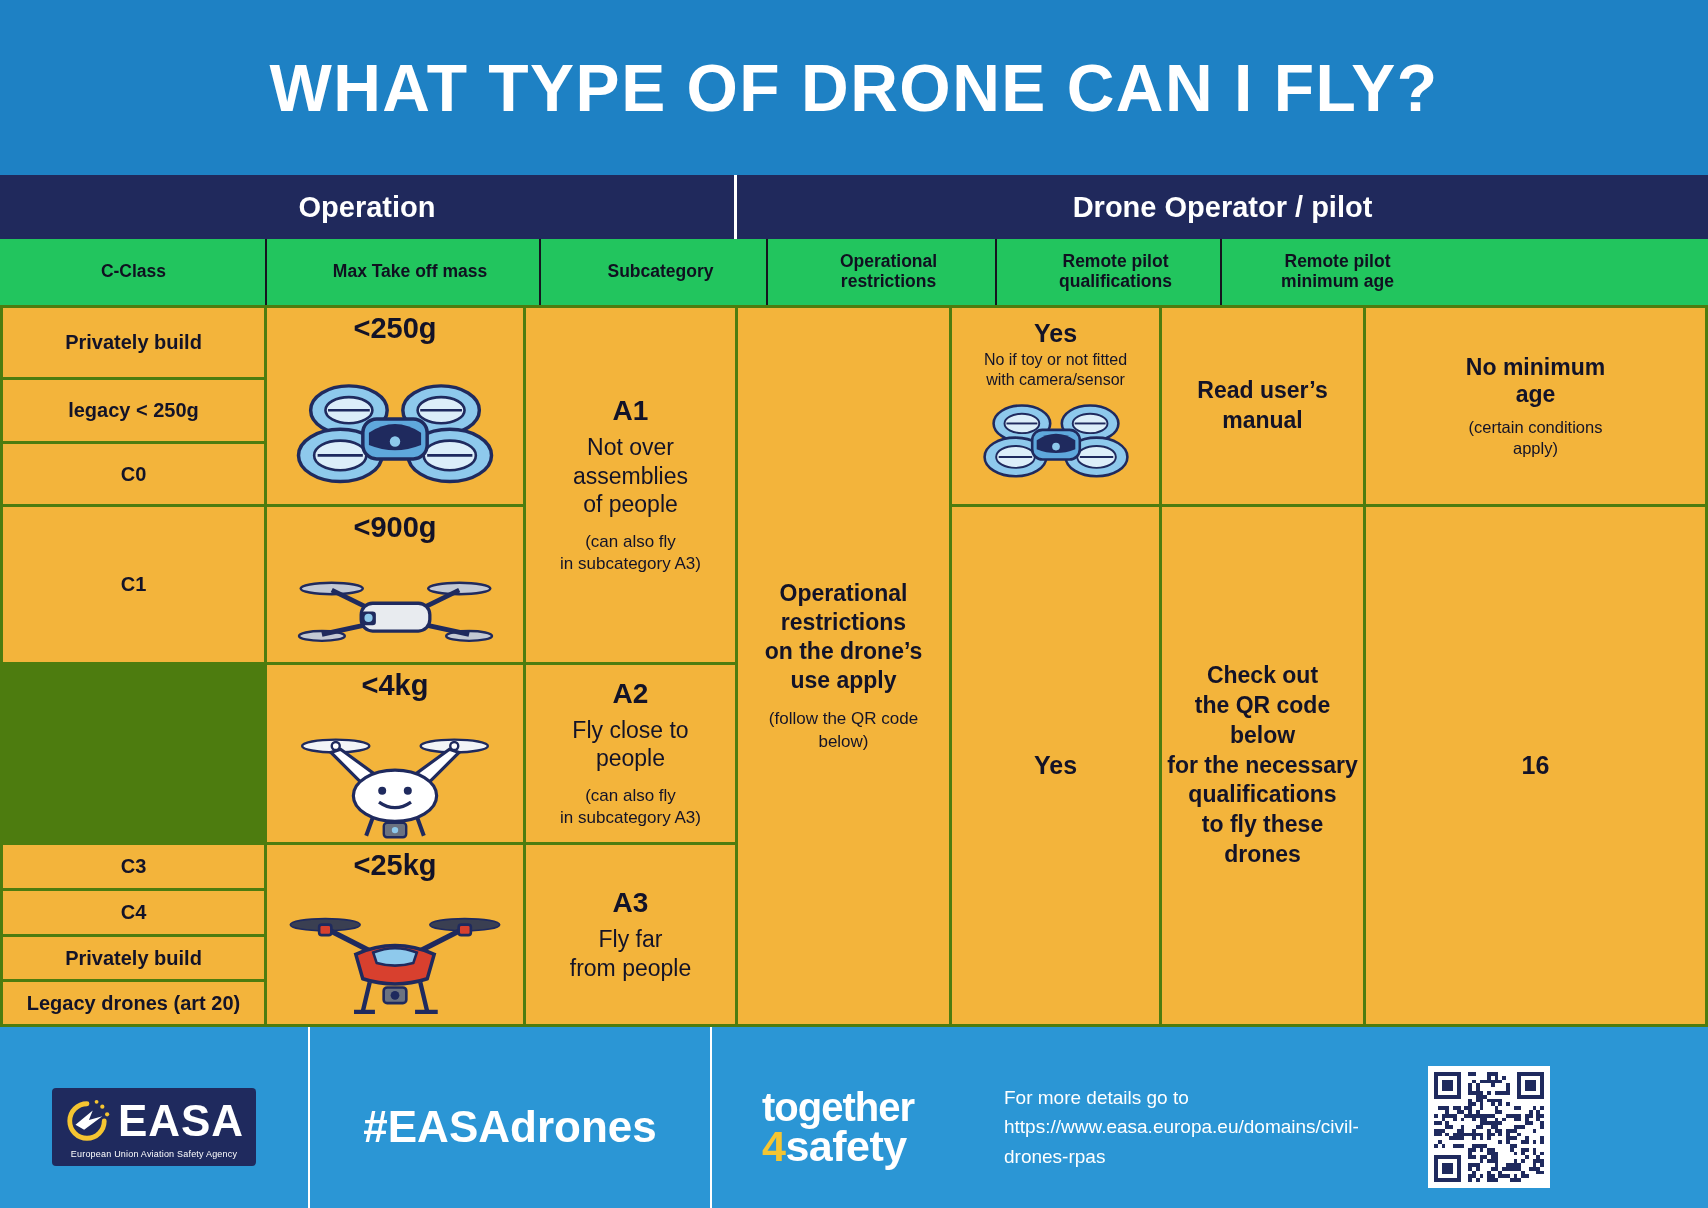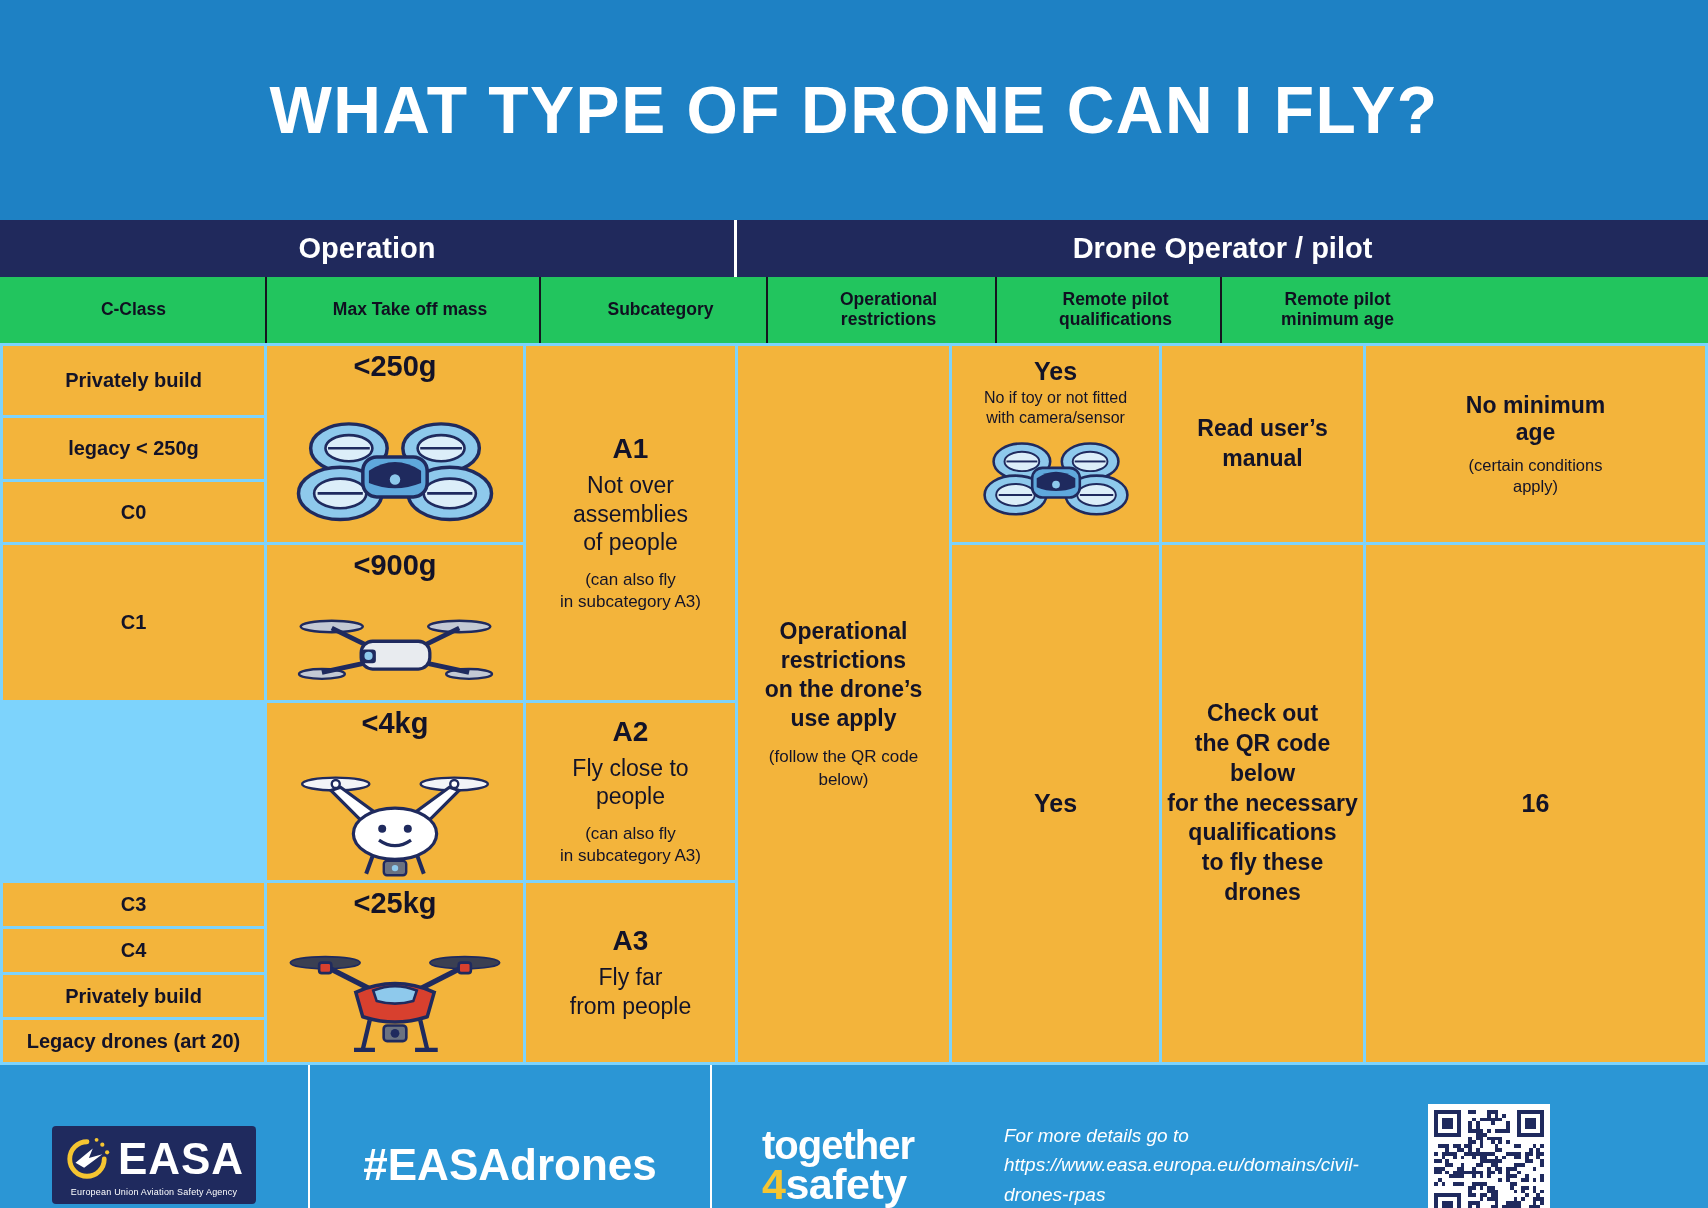--- a/index.html
+++ b/index.html
@@ -1,42 +1,42 @@
 <!DOCTYPE html>
 <html><head>
 <meta charset="utf-8">
 <style>
   html,body {margin:0; padding:0; background:#fff;}
   .page {width:1708px; height:1208px; position:relative; overflow:hidden;
          font-family:"Liberation Sans", sans-serif; background:#fff;}
 
   
-  .banner {height:220px; background:#1E81C4; display:flex; align-items:center; justify-content:center;}
+  .banner {height:175px; background:#1E81C4; display:flex; align-items:center; justify-content:center;}
   .banner h1 {margin:0; color:#fff; font-size:66px; font-weight:700; letter-spacing:1.5px;}
 
   
-  .band {height:57px; background:#20295C; display:flex;}
+  .band {height:64px; background:#20295C; display:flex;}
   .band-cell {display:flex; align-items:center; justify-content:center; color:#fff; font-size:29px; font-weight:700;}
   .band-left {width:734px; border-right:3px solid #fff;}
   .band-right {flex:1;}
 
   
   .colheads {height:66px; background:#22c55e; display:grid;
              grid-template-columns:261px 256px 209px 211px 207px 201px 339px;
              column-gap:18px; padding:0 3px; box-sizing:border-box;}
   .colhead {position:relative; display:flex; align-items:center; justify-content:center;
             text-align:center; font-weight:700; font-size:17.5px; color:#101020;
             line-height:1.12; white-space:pre-line;}
   .colhead:not(:last-child)::after {content:""; position:absolute; right:-2.5px; top:0; bottom:0; width:2px; background:#15151f;}
 
   
   .tbody {display:grid; width:1708px; box-sizing:border-box;
           grid-template-columns:261px 256px 209px 211px 207px 201px 339px;
           grid-template-rows:69px 61px 60px 155px 177px 43px 43px 42px 42px;
-          gap:3px; padding:3px; background:#7dd3fc;}
+          gap:3px; padding:3px; background:#4d7c0f;}
   .cell {background:#F3B43B; display:flex; flex-direction:column; align-items:center;
          justify-content:center; text-align:center; color:#131328;}
   .pre {white-space:pre-line;}
 
   .cclass {font-weight:700; font-size:20px; padding:0 6px;}
   .mass {justify-content:flex-start; padding-top:5px;gap:20px;}
   .mass-label {font-weight:700; font-size:29px; line-height:1.1;}
   .sub-code {font-weight:700; font-size:28px; margin-bottom:6px;}
   .sub-text {font-weight:400; font-size:23px; line-height:1.25;}
   .sub-note {font-size:17px; margin-top:12px; line-height:1.3;}
@@ -59,21 +59,21 @@
   .easa-name {color:#fff; font-weight:700; font-size:44px; line-height:1; letter-spacing:1px;}
   .easa-sub {color:#fff; font-size:9px; margin-top:5px; letter-spacing:0.2px;}
   .f-sep {width:2px; align-self:stretch; background:#fff;}
   .f-hashtag {width:400px; text-align:center; color:#fff; font-weight:700; font-size:44px;}
   .f-together {width:252px; display:flex; justify-content:center;}
   .together-box {text-align:left; line-height:0.95;}
   .tg-1 {color:#fff; font-weight:700; font-size:40px; letter-spacing:-1px;}
   .tg-2 {font-weight:700; font-size:43px; letter-spacing:-0.5px;}
   .tg-2 .num {color:#F5C531;}
   .tg-2 .word {color:#fff;}
-  .f-details {width:450px; padding-left:40px; box-sizing:border-box; color:#fff; font-size:19px; line-height:1.55;font-style:italic;}
+  .f-details {width:450px; padding-left:40px; box-sizing:border-box; color:#fff; font-size:19px; line-height:1.55;}
   .f-qr {width:122px; height:122px; background:#fff; margin-left:auto; margin-right:158px;
          display:flex; align-items:center; justify-content:center;}
   .f-qr svg {width:110px; height:110px;}
 </style>
 </head>
 <body>
 
 <div class="page">
 
   <div class="banner">

